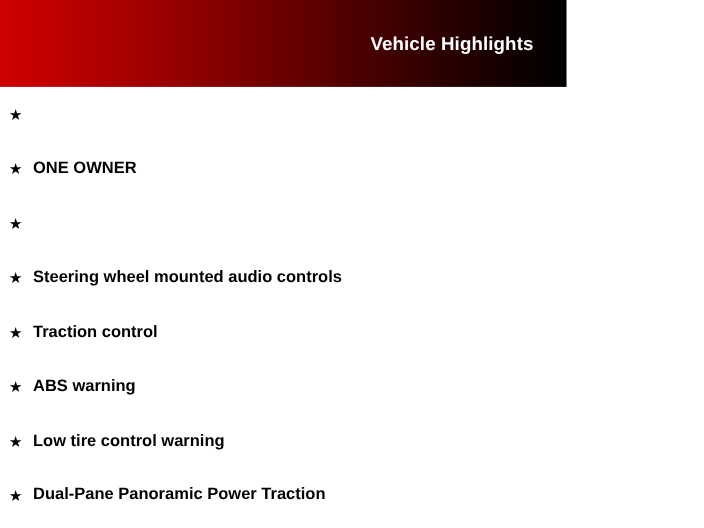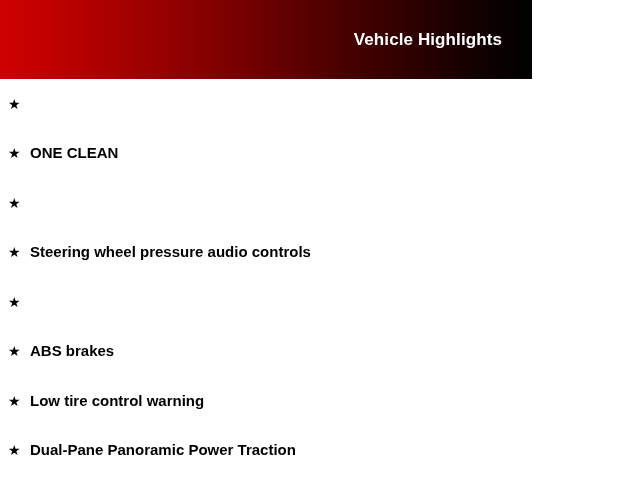--- a/index.html
+++ b/index.html
@@ -31,21 +31,20 @@
     background: linear-gradient(to right,
         #cf0000 0%,
         #c20000 8%,
         #a80000 22%,
         #8b0000 36%,
         #6b0000 50%,
         #4a0000 64%,
         #2c0000 78%,
         #140000 89%,
         #000000 100%);
-    padding-left: 17px;
   }
 
   .header-title {
     position: absolute;
     right: 30px;
     top: 30px;
     color: #ffffff;
     font-size: 17px;
     font-weight: bold;
     letter-spacing: 0.1px;
@@ -101,39 +100,40 @@
   </div>
 
   <ul class="highlights-list">
 
     <li class="highlight-row">
       <span class="bullet-star">★</span>
     </li>
 
     <li class="highlight-row">
       <span class="bullet-star">★</span>
-      <span class="highlight-text">ONE CLEAN</span>
+      <span class="highlight-text">ONE OWNER</span>
     </li>
 
     <li class="highlight-row">
       <span class="bullet-star">★</span>
     </li>
 
     <li class="highlight-row">
       <span class="bullet-star">★</span>
-      <span class="highlight-text">Steering wheel pressure audio controls</span>
+      <span class="highlight-text">Steering wheel mounted audio controls</span>
     </li>
 
     <li class="highlight-row">
       <span class="bullet-star">★</span>
+      <span class="highlight-text">Traction control</span>
     </li>
 
     <li class="highlight-row">
       <span class="bullet-star">★</span>
-      <span class="highlight-text">ABS brakes</span>
+      <span class="highlight-text">ABS warning</span>
     </li>
 
     <li class="highlight-row">
       <span class="bullet-star">★</span>
       <span class="highlight-text">Low tire control warning</span>
     </li>
 
     <li class="highlight-row">
       <span class="bullet-star">★</span>
       <span class="highlight-text">Dual-Pane Panoramic Power Traction</span>

